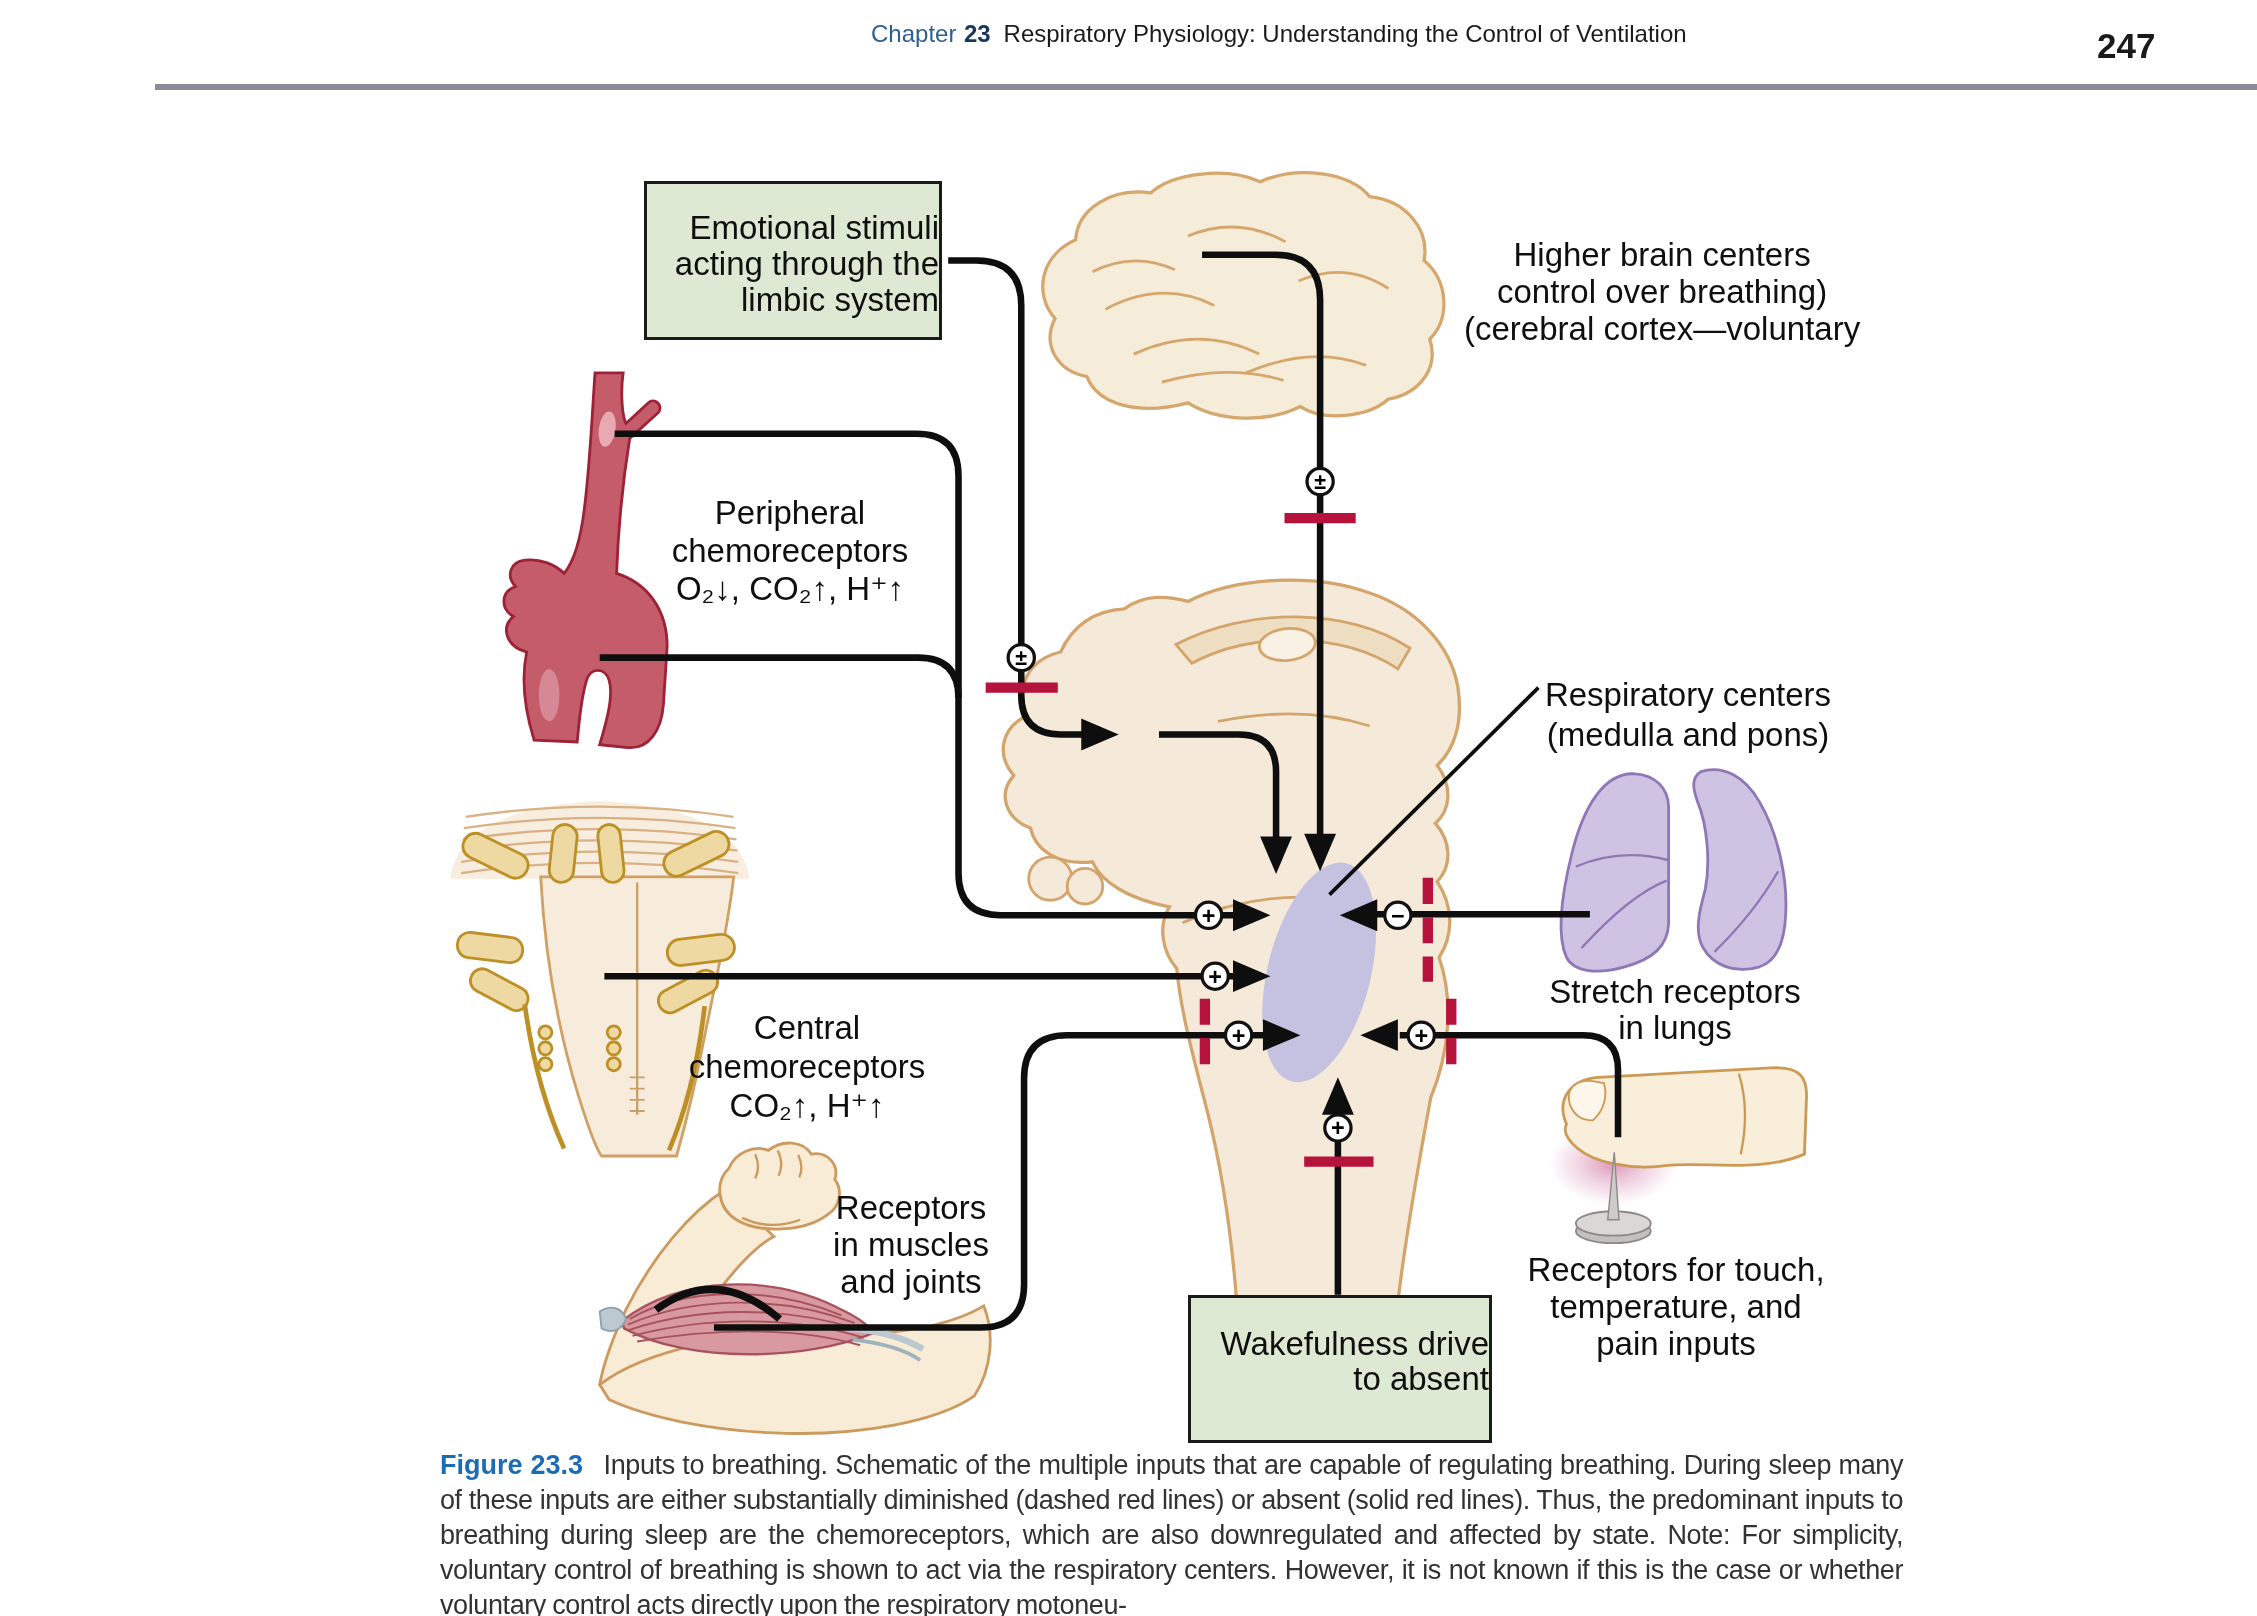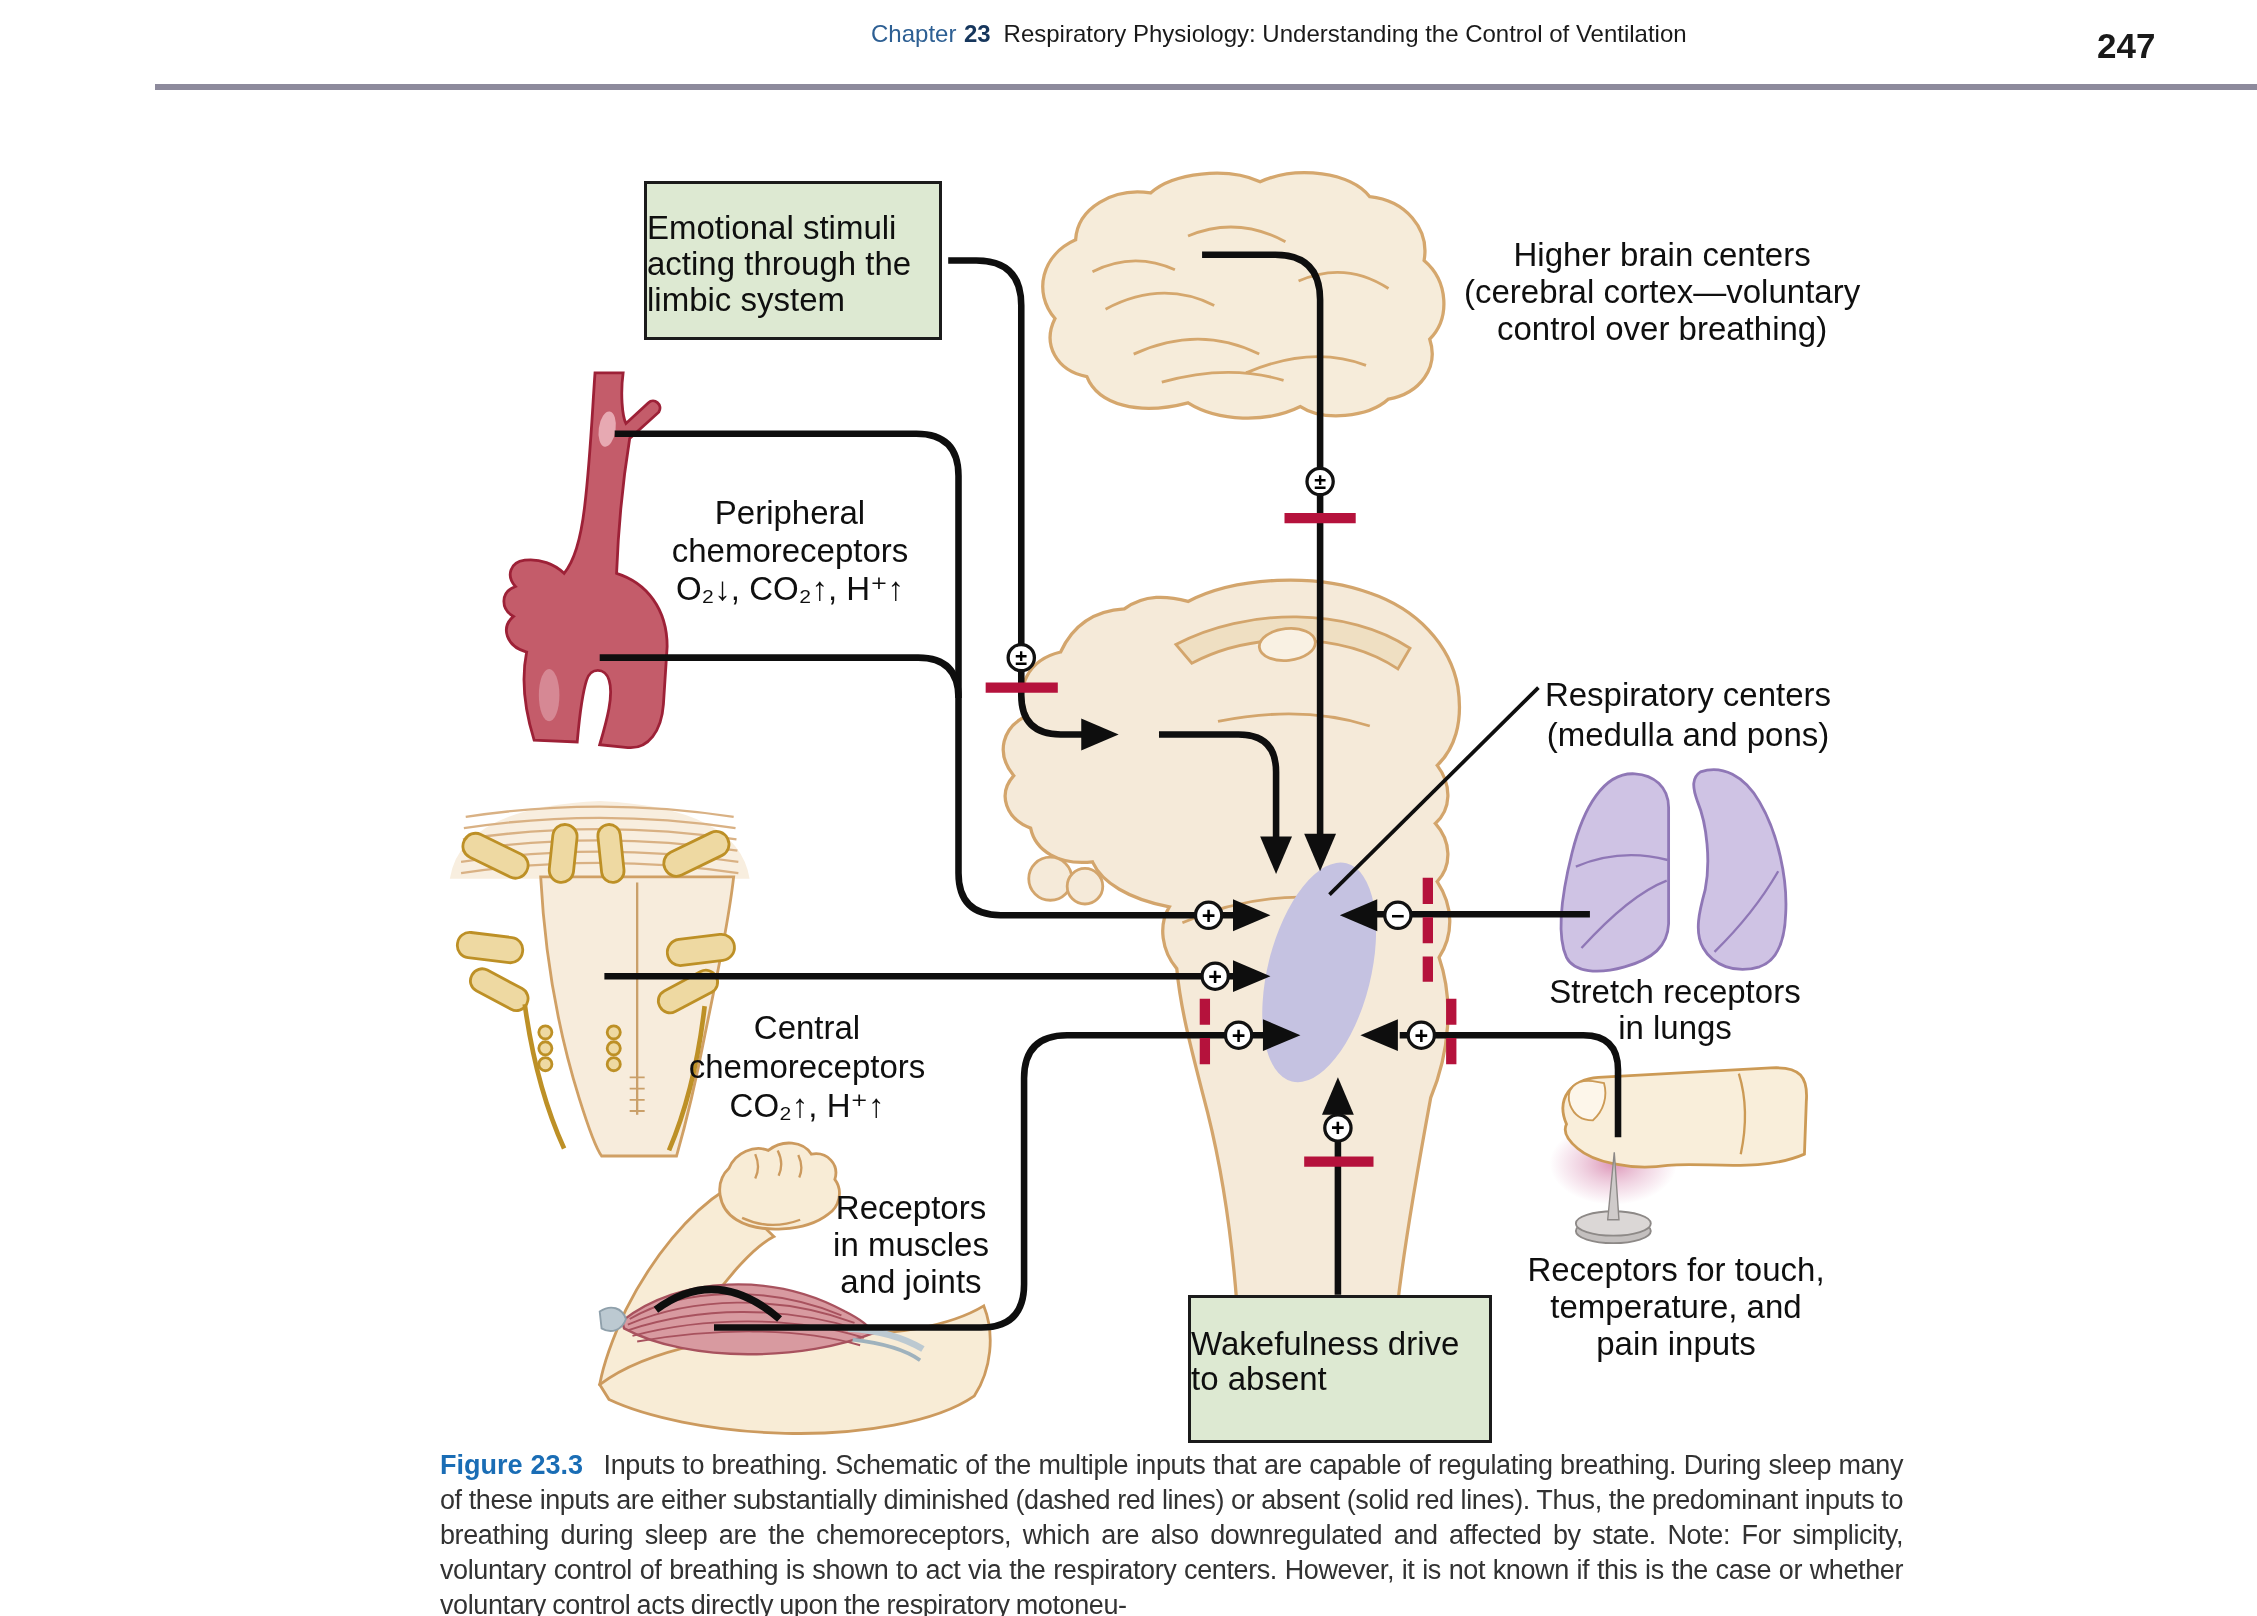--- a/index.html
+++ b/index.html
@@ -11,21 +11,21 @@
   .hdr .chn{color:#16365c;font-weight:bold;margin:0 13px 0 7.5px;}
   .hdr .ht{color:#1a1a1a;}
   .pgnum{position:absolute;left:2097px;top:26px;font-size:35px;font-weight:bold;color:#1a1a1a;}
   .rule{position:absolute;left:155px;top:84px;width:2103px;height:5.6px;background:#8d8a9c;}
   
   .lbl{position:absolute;font-size:33px;line-height:37px;color:#0f0f0f;z-index:3;}
   .lbl div{white-space:nowrap;}
   .ctr{text-align:center;width:562px;}
   
   .gbox{position:absolute;box-sizing:border-box;background:#dde9d2;border:3.7px solid #1b1b1b;
-        z-index:3;text-align:left;font-size:33px;color:#0f0f0f;}
+        z-index:3;text-align:right;font-size:33px;color:#0f0f0f;}
   .gbox div{white-space:nowrap;}
   #svgart{position:absolute;left:0;top:0;z-index:1;}
   
   .caption{position:absolute;left:440px;top:1448px;width:1463px;font-size:27px;line-height:35px;
            letter-spacing:-0.4px;word-spacing:-0.9px;color:#323232;text-align:justify;z-index:3;}
   .seg-figlabel{font-weight:bold;color:#1a6db5;padding-right:13px;letter-spacing:0;}
   .seg-italic{}
   
   .sym{font-family:"Liberation Sans","DejaVu Sans",sans-serif;font-size:25px;font-weight:bold;text-anchor:middle;}
   .sympm{font-family:"Liberation Sans","DejaVu Sans",sans-serif;font-size:23px;font-weight:bold;text-anchor:middle;}
@@ -206,22 +206,22 @@
     <div>acting through the</div>
     <div>limbic system</div>
   </div>
   <div class="gbox" style="left:1188px;top:1295px;width:304px;height:148px;padding-top:28px;line-height:35px;">
     <div>Wakefulness drive</div>
     <div>to absent</div>
   </div>
 
   <div class="lbl" style="left:1464px;top:236px;line-height:37px;text-align:center;">
     <div>Higher brain centers</div>
+    <div>control over breathing)</div>
     <div>(cerebral cortex—voluntary</div>
-    <div>control over breathing)</div>
   </div>
   <div class="lbl ctr" style="left:509px;top:494px;line-height:38px;">
     <div>Peripheral</div>
     <div>chemoreceptors</div>
     <div>O₂↓, CO₂↑, H⁺↑</div>
   </div>
   <div class="lbl ctr" style="left:1407px;top:675px;line-height:40px;">
     <div>Respiratory centers</div>
     <div>(medulla and pons)</div>
   </div>

